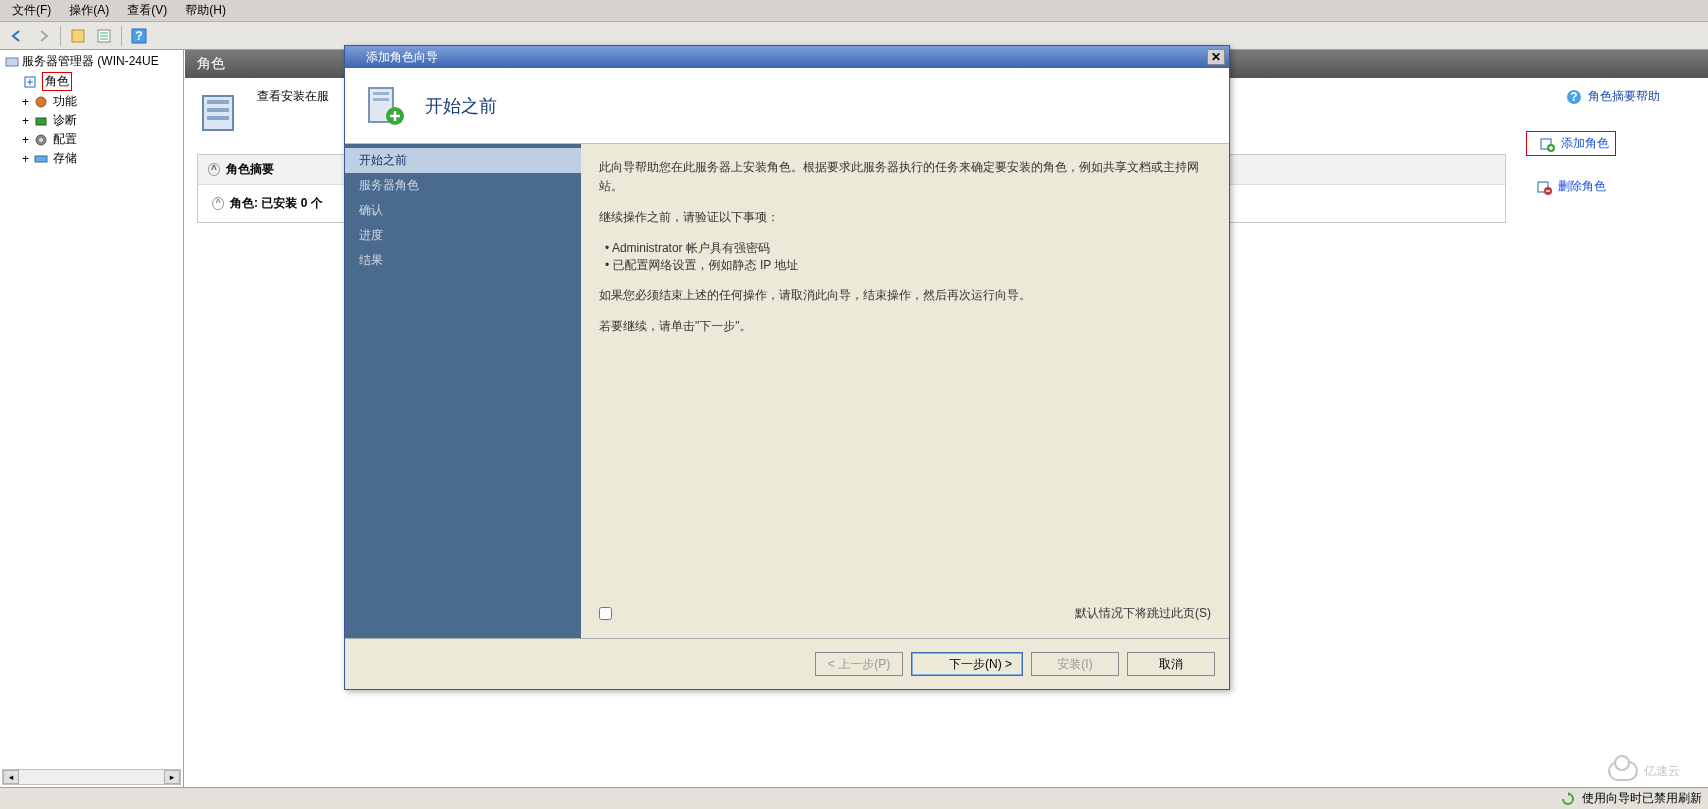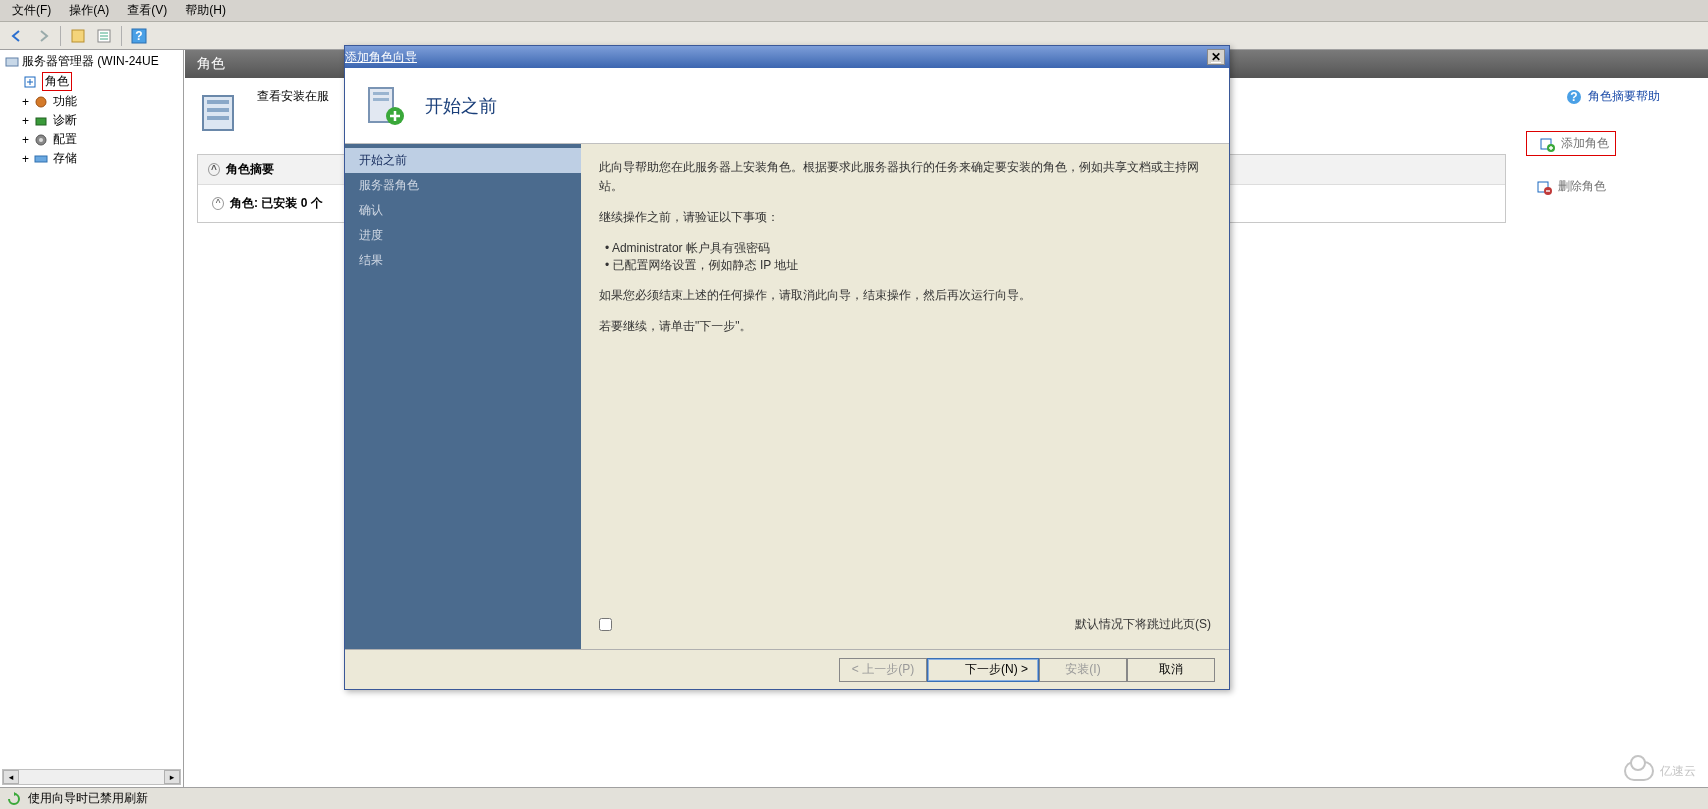--- a/index.html
+++ b/index.html
@@ -25,50 +25,50 @@
 .roles-left { flex:1; padding:10px 12px; }
 .roles-desc { display:flex; align-items:flex-start; gap:12px; margin-bottom:18px;}
 .server-icon-lg { width:48px; height:48px; }
 .summary-box { border:1px solid #c8c8c8; }
 .summary-h { background:#f2f2f2; border-bottom:1px solid #ddd; padding:6px 10px; font-weight:bold; display:flex; align-items:center; gap:6px;}
 .summary-body { padding:10px 14px; }
 .sum-row { display:flex; align-items:center; gap:6px;}
 .chev { font-size:10px; color:#555; display:inline-block; width:12px; text-align:center; border:1px solid #999; border-radius:50%; line-height:11px; height:13px;}
 .roles-right { width:190px; padding:10px 8px; }
 .help-link { color:#1a4aa8; display:flex; align-items:center; gap:6px; margin-bottom:10px; justify-content:center;}
-.action-link { color:#737373; display:flex; align-items:center; gap:6px; padding:2px 4px; margin-left:6px; }
+.action-link { color:#1d4ed8; display:flex; align-items:center; gap:6px; padding:2px 4px; margin-left:6px; }
 .add-box { border:1px solid #d00; padding:1px 2px; display:inline-flex; }
 
 
 .dialog { position:absolute; left:344px; top:45px; width:886px; height:645px; background:#ece9d8; border:1px solid #3a5898; box-shadow:2px 2px 6px rgba(0,0,0,.3); display:flex; flex-direction:column;}
-.dlg-title { height:22px; background:linear-gradient(#7d9ed9,#3c66b0); color:#fff; display:flex; align-items:center; padding:0 4px 0 0; font-size:12px;text-decoration:underline;}
+.dlg-title { height:22px; background:linear-gradient(#7d9ed9,#3c66b0); color:#fff; display:flex; align-items:center; padding:0 4px 0 21px; font-size:12px;}
 .dlg-title .spacer { flex:1; }
 .dlg-close { width:18px; height:16px; background:#d6d3ce; border:1px solid #888; color:#000; display:flex; align-items:center; justify-content:center; font-weight:bold; font-size:12px;}
 .dlg-banner { height:76px; background:#fff; border-bottom:1px solid #c0c0c0; display:flex; align-items:center; padding:0 18px; gap:18px;}
 .banner-title { font-size:18px; color:#1a3f7a; }
 .dlg-body { flex:1; display:flex; }
 .dlg-steps { width:236px; background:#4b6b8e; color:#d0d8e4; padding-top:4px;}
 .step { padding:4px 14px; }
 .step.active { background:#becfe4; color:#1a3060; }
 .dlg-main { flex:1; background:#ece9d8; padding:14px 18px 8px 18px; display:flex; flex-direction:column; color:#333;}
 .dlg-main p { margin-bottom:12px; line-height:1.6; }
 .bullets { margin:0 0 12px 6px; }
 .bullets div::before { content:"• "; }
 .dlg-skip { margin-top:auto; display:flex; align-items:center; gap:6px; padding-bottom:8px;justify-content:space-between;}
 .dlg-skip input { width:13px; height:13px; }
-.dlg-footer { height:40px; border-top:1px solid #b0b0b0; background:#ece9d8; display:flex; align-items:center; justify-content:flex-end; padding:0 14px; }
+.dlg-footer { height:51px; border-top:1px solid #b0b0b0; background:#ece9d8; display:flex; align-items:center; justify-content:flex-end; padding:0 14px; gap:8px;}
 .btn { min-width:88px; height:24px; background:#ece9d8; border:1px solid #888; padding:0 10px; display:inline-flex; align-items:center; justify-content:center; }
 .btn.disabled { color:#999; }
 .btn.default { border:1px solid #3a6fb5; box-shadow:0 0 0 1px #89b0e2 inset;padding-left:37px;}
 
-.statusbar { position:absolute; bottom:0; left:0; right:0; height:22px; background:#e3e1da; border-top:1px solid #a0a0a0; display:flex; align-items:center; padding:0 6px; gap:6px;}
+.statusbar { position:absolute; bottom:0; left:0; right:0; height:22px; background:#e3e1da; border-top:1px solid #a0a0a0; display:flex; align-items:center; padding:0 6px; gap:6px;justify-content:flex-end;}
 .tree-scroll { position:absolute; left:2px; right:2px; bottom:2px; height:16px; background:#efefef; border:1px solid #c0c0c0; display:flex; align-items:center; justify-content:space-between;}
 .tree-scroll .sbtn { width:16px; height:14px; background:#e0e0e0; border:1px solid #b0b0b0; text-align:center; font-size:9px; line-height:12px;}
 
-.watermark { position:absolute; right:12px; bottom:28px; color:#c4c4c4; font-size:16px; display:flex; align-items:center; gap:6px;}
+.watermark { position:absolute; right:28px; bottom:28px; color:#c4c4c4; font-size:16px; display:flex; align-items:center; gap:6px;}
 .watermark .cloud { width:30px; height:20px; border:2px solid #c4c4c4; border-radius:12px; position:relative;}
 .watermark .cloud::before{content:"";position:absolute;width:12px;height:12px;border:2px solid #c4c4c4;border-radius:50%;top:-8px;left:4px;background:#fff;}
 
 
 svg { display:block; }
 </style>
 </head>
 <body>
 
 <div class="menubar">

